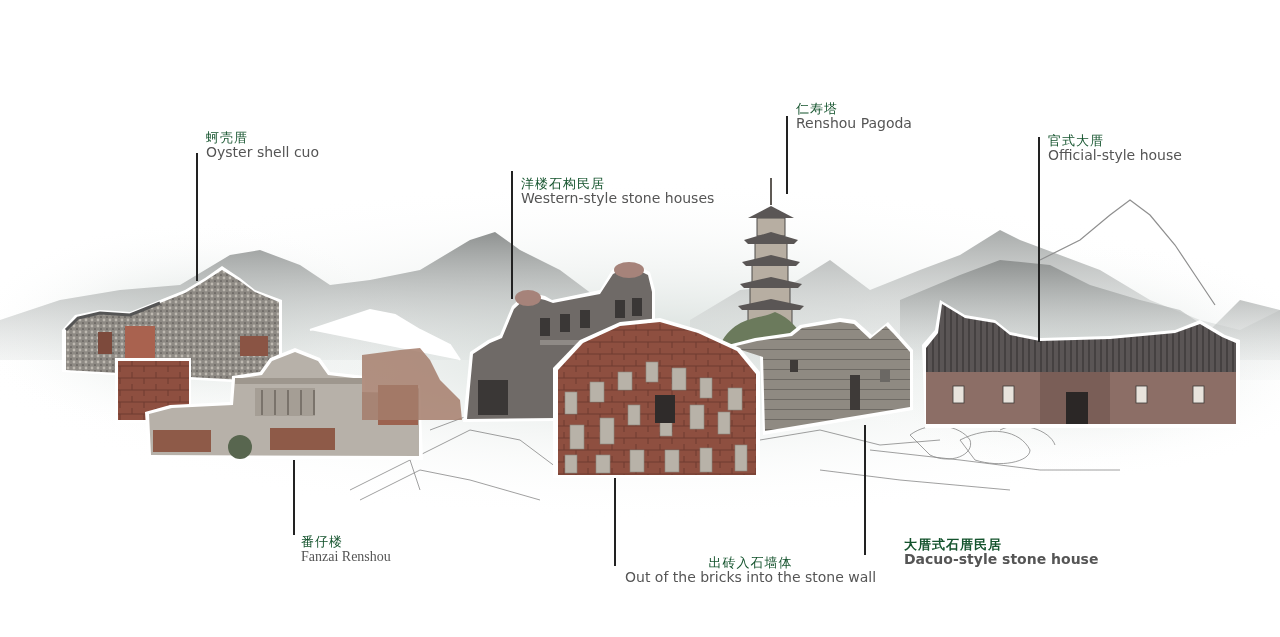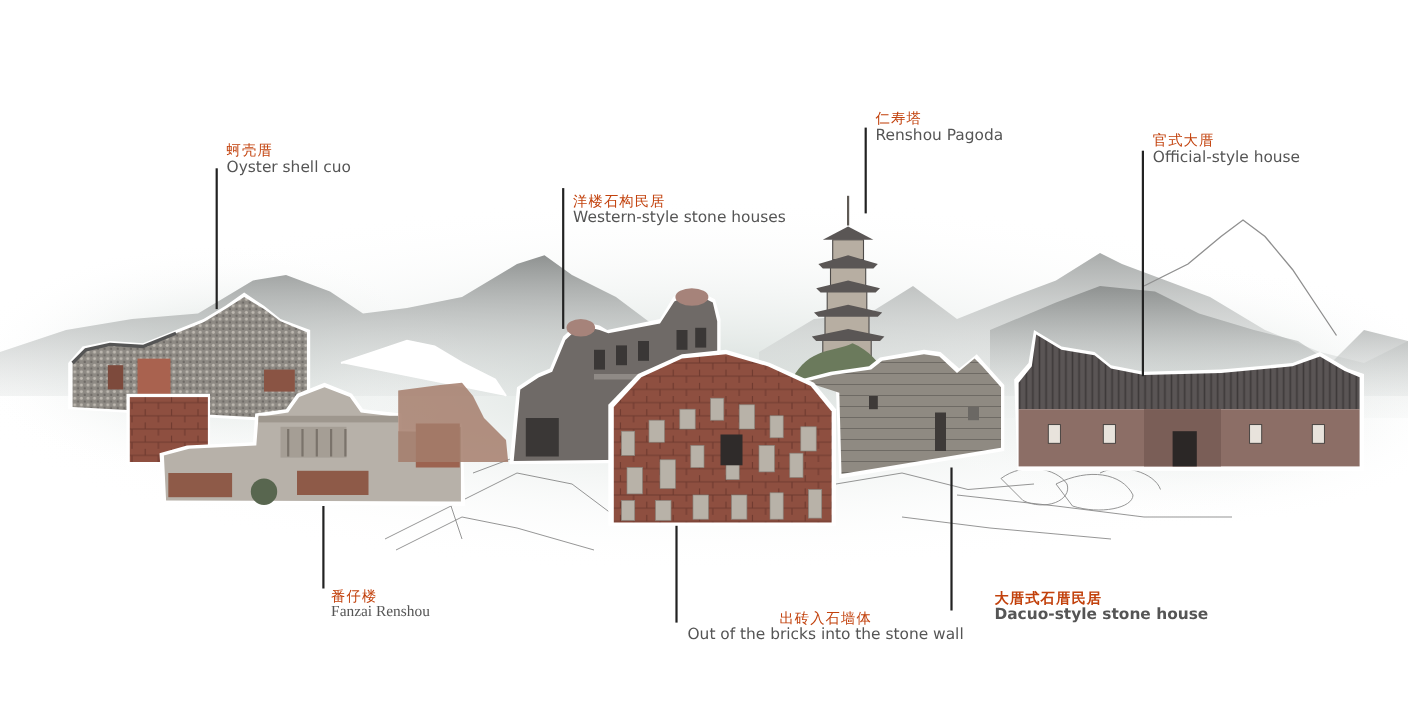--- a/index.html
+++ b/index.html
@@ -1,19 +1,19 @@
 <!DOCTYPE html>
 <html><head>
 <meta charset="utf-8">
 <style>
   html,body{margin:0;padding:0;background:#ffffff;}
   body{width:1280px;height:637px;position:relative;overflow:hidden;font-family:"DejaVu Sans","Liberation Sans",sans-serif;}
   #scene{position:absolute;left:0;top:0;width:1280px;height:637px;}
   .callout{position:absolute;}
-  .callout .zh{font-size:13px;color:#c2410c;letter-spacing:1px;line-height:16px;white-space:nowrap;}
+  .callout .zh{font-size:13px;color:#14532d;letter-spacing:1px;line-height:16px;white-space:nowrap;}
   .callout .en{font-size:14px;color:#555;line-height:13px;white-space:nowrap;}
   .leader{position:absolute;width:1.6px;background:#222;}
 </style>
 </head>
 <body>
 
 <svg id="scene" viewBox="0 0 1280 637" xmlns="http://www.w3.org/2000/svg">
   <defs>
     <radialGradient id="mist" cx="50%" cy="50%" r="50%">
       <stop offset="0%" stop-color="#cfd8d4" stop-opacity="0.9"></stop>
@@ -202,21 +202,21 @@
   <div class="en">Oyster shell cuo</div>
 </div>
 <div class="callout" style="left:521px;top:176px;">
   <div class="zh">洋楼石构民居</div>
   <div class="en">Western-style stone houses</div>
 </div>
 <div class="callout" style="left:796px;top:101px;">
   <div class="zh">仁寿塔</div>
   <div class="en">Renshou Pagoda</div>
 </div>
-<div class="callout" style="left:1048px;top:121px;">
+<div class="callout" style="left:1048px;top:133px;">
   <div class="zh">官式大厝</div>
   <div class="en">Official-style house</div>
 </div>
 <div class="callout" style="left:301px;top:534px;font-family:Liberation Serif, serif;">
   <div class="zh">番仔楼</div>
   <div class="en">Fanzai Renshou</div>
 </div>
 <div class="callout" style="left:625px;top:555px;text-align:center;">
   <div class="zh">出砖入石墙体</div>
   <div class="en">Out of the bricks into the stone wall</div>

